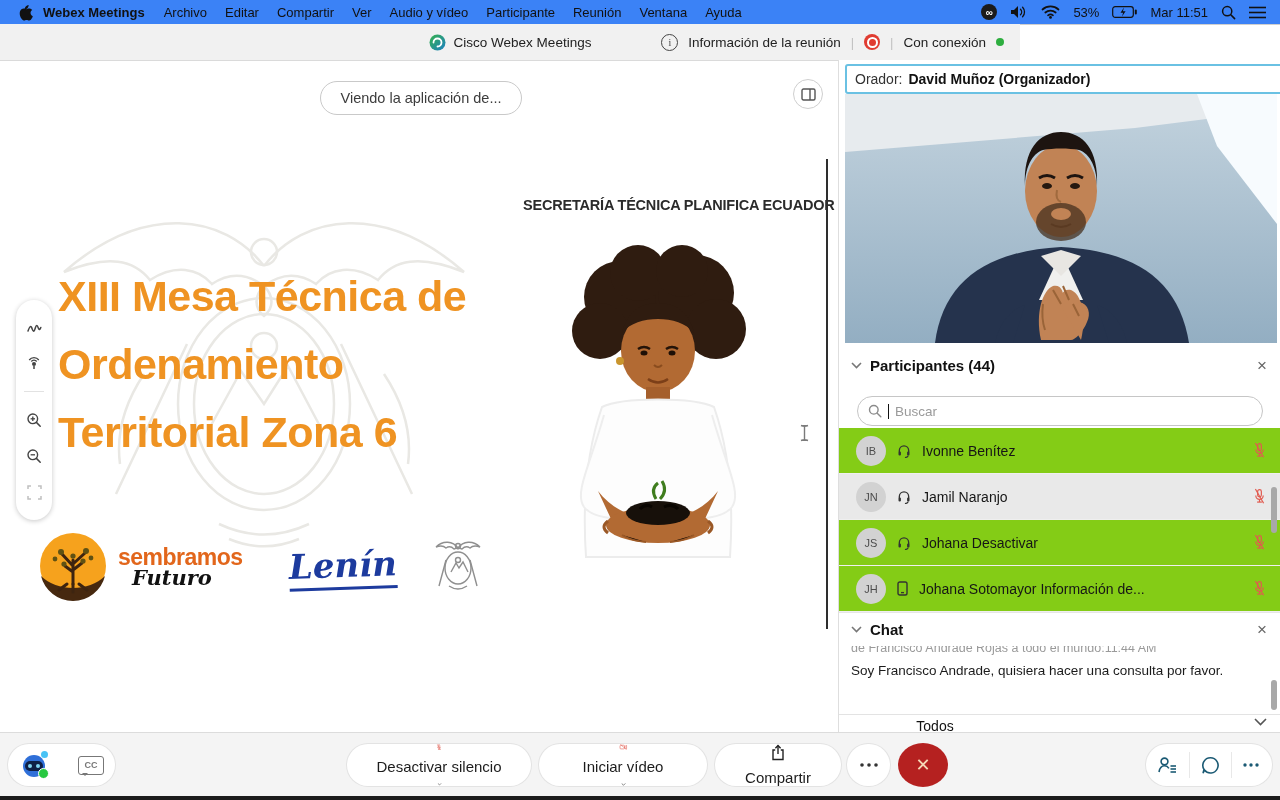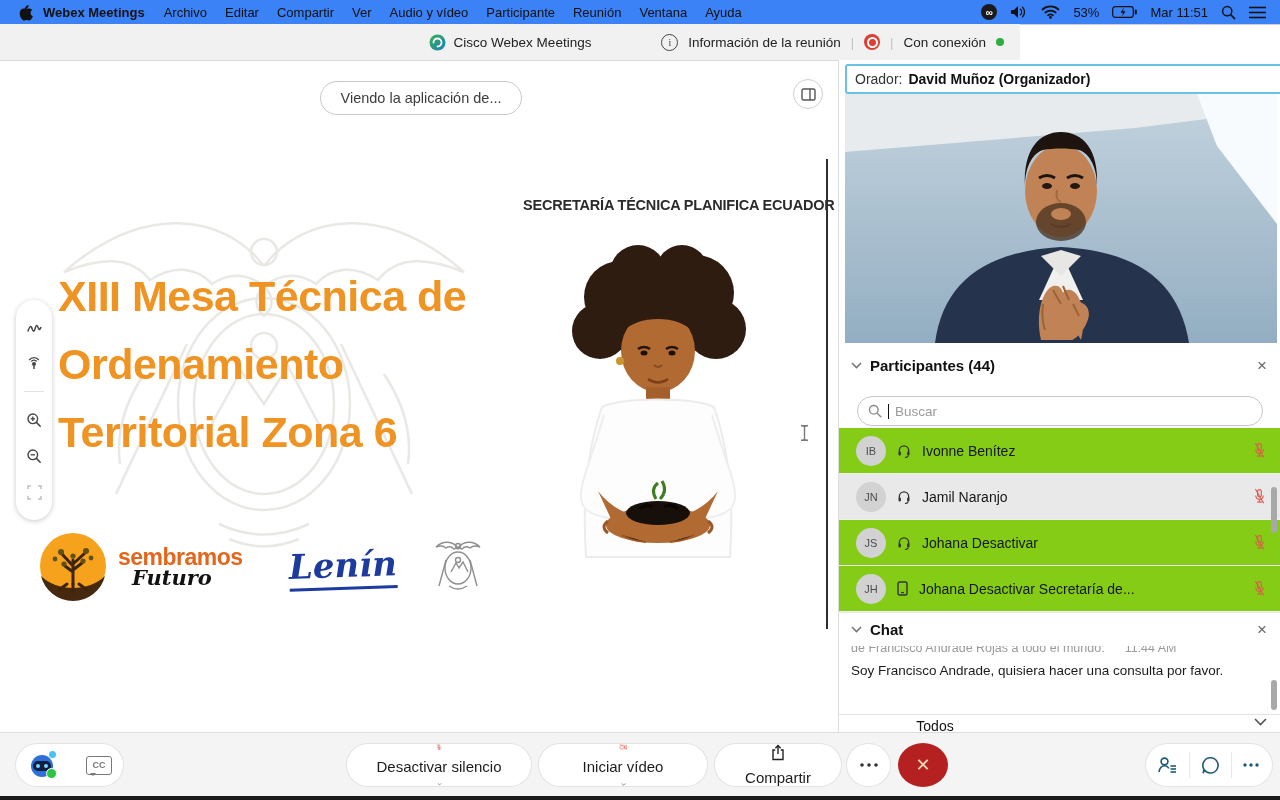--- a/index.html
+++ b/index.html
@@ -76,21 +76,21 @@
   .prow.selected{background:#e9e9e9;}
   .avatar{width:30px;height:30px;border-radius:50%;background:#d2d2d2;color:#4c4c4c;font-size:11px;
     display:flex;align-items:center;justify-content:center;flex:0 0 auto;}
   .pname{font-size:14px;color:#161616;white-space:nowrap;overflow:hidden;flex:1;}
   .pmic{margin-right:15px;flex:0 0 auto;}
   .scroll-thumb{width:6px;border-radius:3px;background:#a8a8a8;}
   #chat-head{top:552px;border-top:1px solid #e6e6e6;}
   #chat-body{left:12px;top:586px;width:418px;height:68px;overflow:hidden;}
   #chat-meta{height:11px;overflow:hidden;}
   #chat-meta .inner{display:block;margin-top:-5px;font-size:12.5px;color:#9a9a9a;white-space:nowrap;}
-  #chat-meta .time{margin-left:20px;}
+  #chat-meta .time{margin-left:0;}
   #chat-msg{margin-top:6px;font-size:13.5px;color:#1b1b1b;}
   #send-bar{left:0;top:654px;width:442px;height:18px;border-top:1px solid #e3e3e3;overflow:hidden;
     display:flex;align-items:flex-start;padding:3px 14px 0 12px;box-sizing:border-box;gap:14px;}
   #send-bar .lbl{font-size:13px;color:#555;margin-top:37px;}
   #send-bar .val{font-size:14px;color:#111;}
   #send-bar .chev{margin-left:auto;}
 
   
   #controlbar{left:0;top:732px;width:1280px;height:64px;background:#f4f4f4;border-top:1px solid #dcdcdc;}
   .pillgroup{position:absolute;top:11px;height:42px;background:#fff;border-radius:21px;
@@ -495,21 +495,21 @@
         </span>
     </div>
     <div class="prow abs" style="top:506px;">
       <span class="avatar">JH</span>
       <span>
           <svg width="11" height="15" viewBox="0 0 11 15">
             <rect x="1" y="1" width="9" height="13" rx="1.8" fill="none" stroke="#333" stroke-width="1.4"></rect>
             <line x1="4" y1="11.6" x2="7" y2="11.6" stroke="#333" stroke-width="1.3"></line>
           </svg>
         </span>
-      <span class="pname">Johana Desactivar Secretaría de...</span>
+      <span class="pname">Johana Sotomayor Información de...</span>
       <span class="pmic">
           <svg width="13" height="17" viewBox="0 0 14 18">
             <g stroke="#e15b50" stroke-width="1.3" fill="none">
               <rect x="5" y="1.5" width="4" height="8" rx="2"></rect>
               <path d="M3 8a4 4.2 0 0 0 8 0"></path>
               <line x1="7" y1="12.4" x2="7" y2="15"></line>
               <line x1="4.4" y1="15" x2="9.6" y2="15"></line>
               <line x1="2.6" y1="1" x2="11.4" y2="16.2"></line>
             </g>
           </svg>
@@ -542,21 +542,21 @@
       <span class="chev">
         <svg width="13" height="8" viewBox="0 0 13 8">
             <path d="M1 1l5.5 5.5L12 1" fill="none" stroke="#555" stroke-width="1.6"></path>
           </svg>
       </span>
     </div>
   </div>
 
   <div id="controlbar" class="abs">
 
-    <div class="pillgroup" style="left:16px;width:107px;text-align:right;">
+    <div class="pillgroup" style="left:8px;width:107px;text-align:right;">
       <span class="seg">
         <span class="robot">
           <span class="bodyc"></span>
             <span class="face">
               <span class="eye" style="left:3px;"></span>
               <span class="eye" style="right:3px;"></span>
             </span>
             <span class="ant"></span>
             <span class="dot"></span>
         </span>

